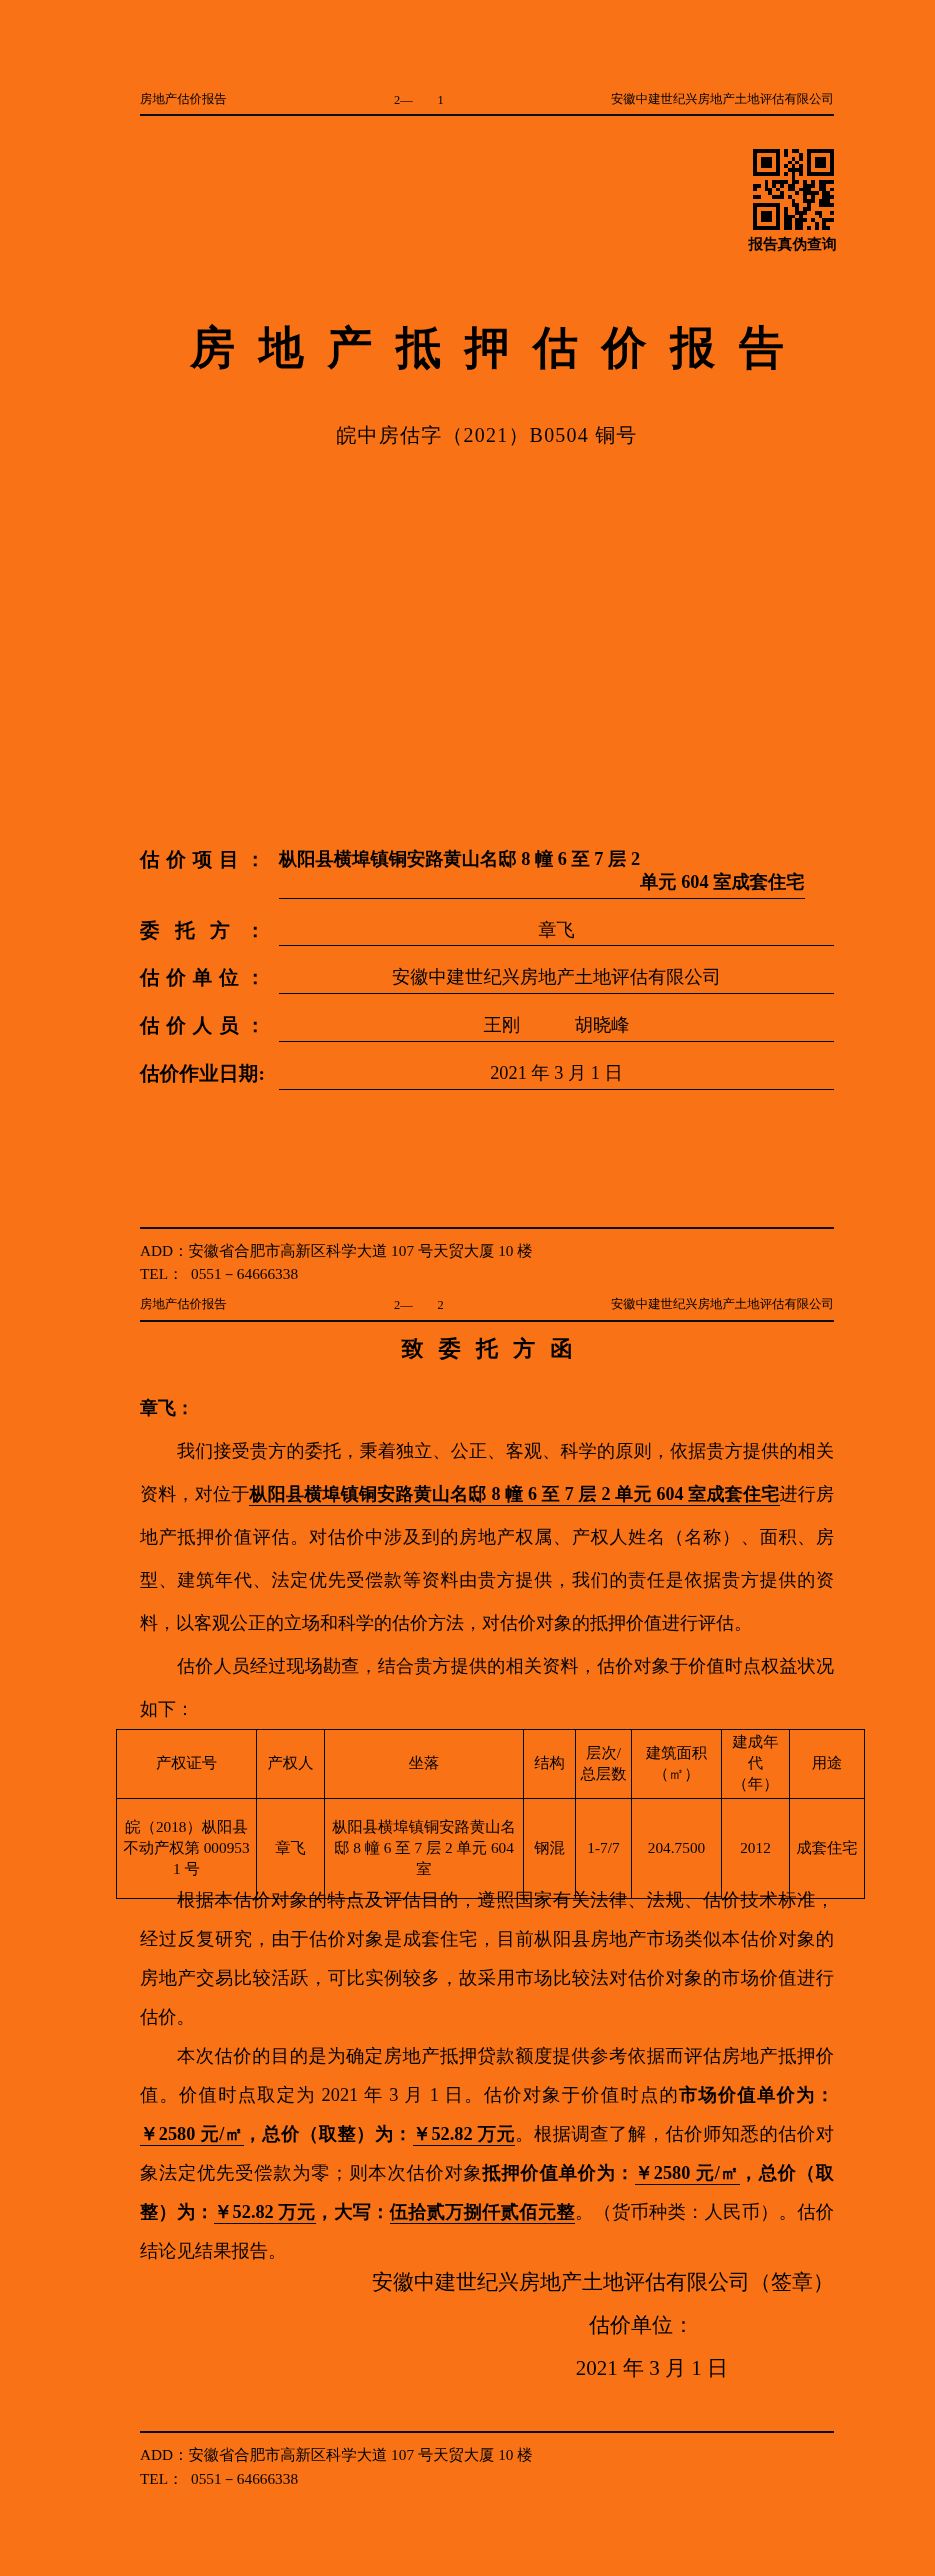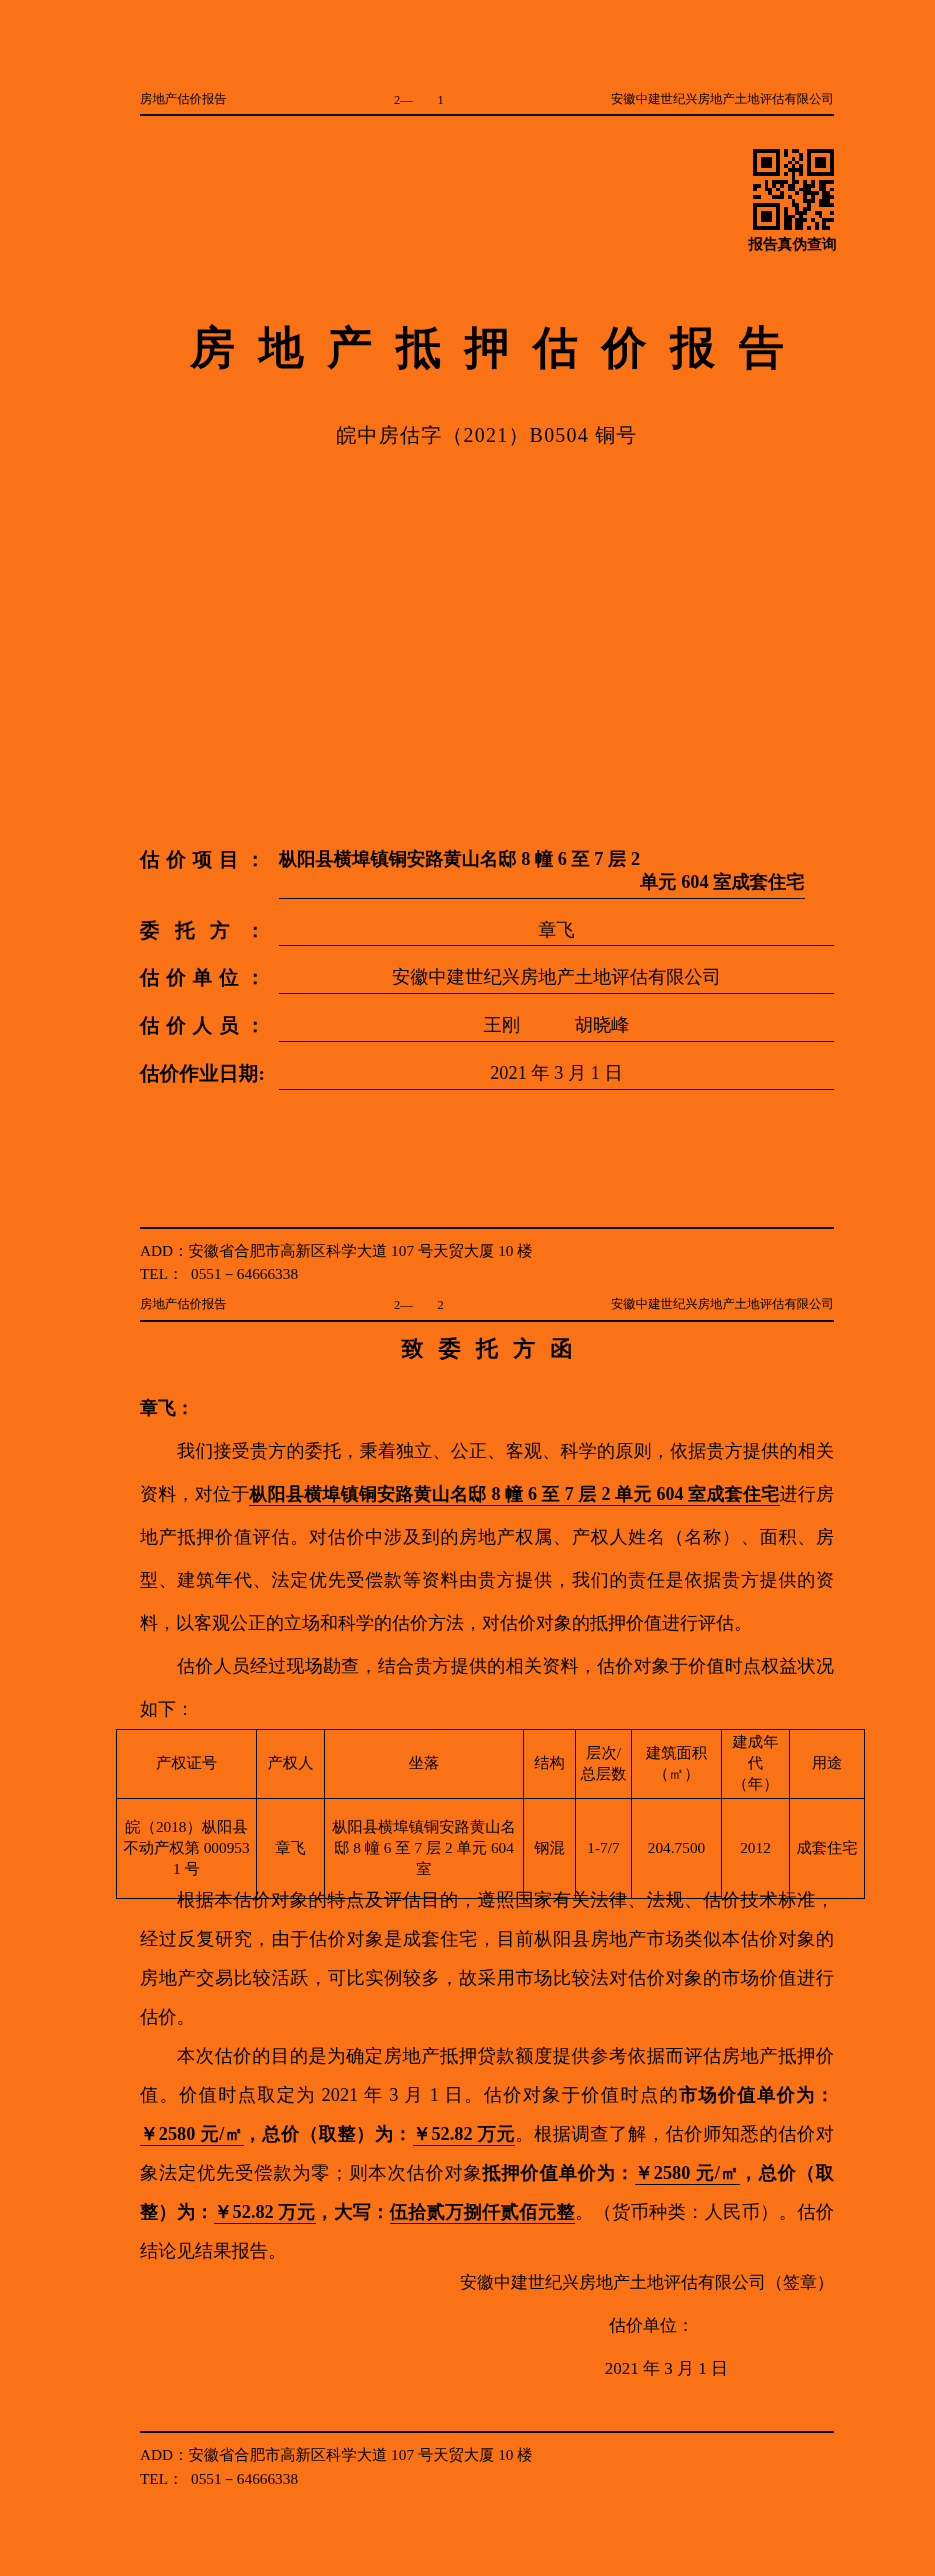--- a/index.html
+++ b/index.html
@@ -68,21 +68,21 @@
     font-size:15.3px;text-align:center;
   }
   .ptable th,.ptable td{
     border:1.2px solid #000;padding:2.4px 3.5px;
     font-weight:normal;vertical-align:middle;
     word-break:break-all;
   }
   .ptable thead tr{height:54px;}
   .ptable tbody tr{height:100px;}
   
-  .sig{left:140px;top:2261px;width:694px;font-size:17px;line-height:43px;}
+  .sig{left:140px;top:2261px;width:694px;font-size:21px;line-height:43px;}
   .sig div{text-align:right;}
   .sig .rep{padding-right:140px;}
   .sig .date{padding-right:106px;}
 </style>
 </head>
 <body>
 
 <div class="doc">
 
   <section>

